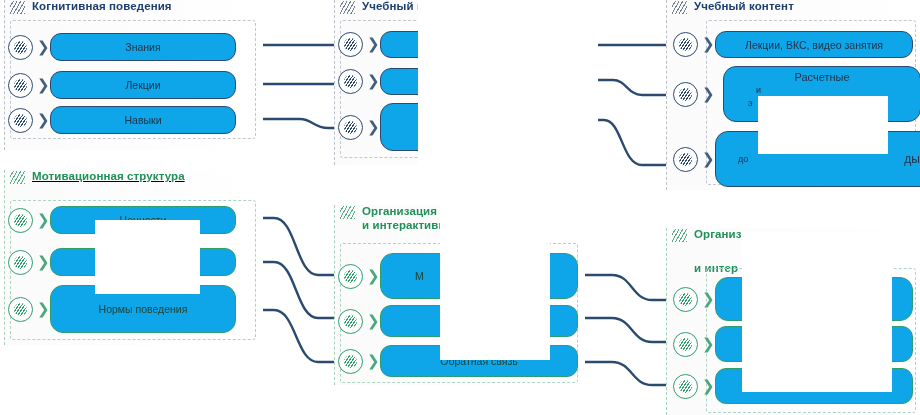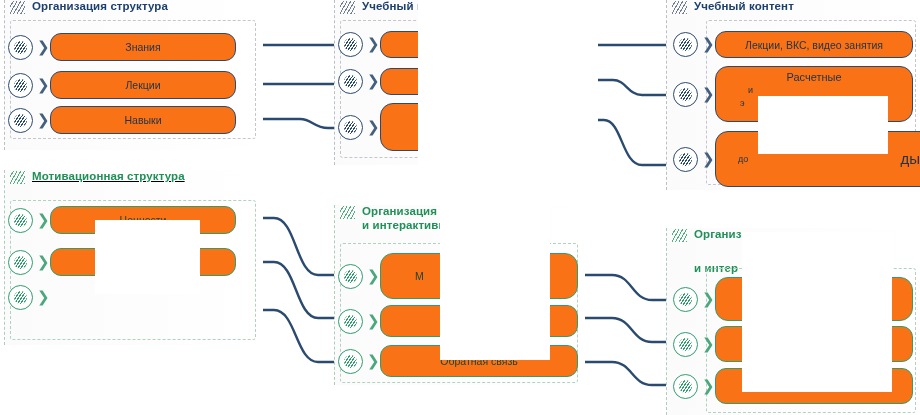--- a/index.html
+++ b/index.html
@@ -119,21 +119,21 @@
     text-align:center;
     font-weight:300;
   }
   .panel.green .chev{color:#4aa87c;}
 
   .pill{
     box-sizing:border-box;
     flex:0 0 auto;
     border:1.3px solid #2b4a6f;
     border-radius:11px;
-    background:#f97316;
+    background:#0ea5e9;
     display:flex;align-items:center;justify-content:center;
     text-align:center;
     font-size:10.5px;
     color:#22344a;
     padding:2px 6px;
     line-height:12px;
     overflow:hidden;
   }
   .panel.green .pill{border-color:#2e9e6b;color:#1d4433;}
   .pill.tall{border-radius:13px;}
@@ -169,21 +169,21 @@
       <path d="M580,275 L612,275 C632,275 632,300 652,300 L680,300"></path>
       <path d="M580,318 L612,318 C632,318 632,342 652,342 L680,342"></path>
       <path d="M580,362 L612,362 C632,362 632,385 652,385 L680,385"></path>
     </g>
   </svg>
 
   <div class="panel navy" style="left:4px;top:0px;width:258px;height:150px;">
     <div class="panel-frame"></div>
     <div class="panel-head">
       <span class="hatch-icon"></span>
-      <span class="panel-title">Организация структура</span>
+      <span class="panel-title">Когнитивная поведения</span>
     </div>
     <div class="rows-wrap" style="left:6px;top:20px;width:246px;height:119px;"></div>
 
     <div class="row" style="top:33px;left:4px;">
       <span class="bullet"></span>
       <span class="chev">❯</span>
       <span class="pill" style="width:186px;height:28px;">Знания</span>
     </div>
     <div class="row" style="top:71px;left:4px;">
       <span class="bullet"></span>
@@ -231,32 +231,32 @@
     <div class="rows-wrap" style="left:40px;top:20px;width:210px;height:165px;"></div>
 
     <div class="row" style="top:31px;left:7px;">
       <span class="bullet"></span>
       <span class="chev">❯</span>
       <span class="pill" style="width:198px;height:27px;">Лекции, ВКС, видео занятия</span>
     </div>
     <div class="row" style="top:66px;left:7px;">
       <span class="bullet"></span>
       <span class="chev">❯</span>
-      <span class="pill tall" style="width:198px;height:56px;flex-direction:column;gap:1px;justify-content:flex-start;padding-top:4px;">
+      <span class="pill tall" style="width:198px;height:56px;flex-direction:column;gap:1px;justify-content:flex-start;padding-top:4px;margin-left:8px;">
         <span style="font-size:11px;">Расчетные</span>
         <span style="font-size:9px;align-self:flex-start;padding-left:26px;">и</span>
         <span style="font-size:9px;align-self:flex-start;padding-left:18px;">э</span>
       </span>
     </div>
     <div class="row" style="top:131px;left:7px;">
       <span class="bullet"></span>
       <span class="chev">❯</span>
       <span class="pill tall" style="width:228px;height:56px;justify-content:space-between;padding:0 22px;">
         <span style="font-size:9px;">до</span>
-        <span style="font-size:15px;">ды</span>
+        <span style="font-size:12px;">ды</span>
       </span>
     </div>
   </div>
 
   <div class="panel green" style="left:4px;top:170px;width:258px;height:175px;text-decoration:underline;">
     <div class="panel-frame"></div>
     <div class="panel-head">
       <span class="hatch-icon"></span>
       <span class="panel-title">Мотивационная структура</span>
     </div>
@@ -268,20 +268,21 @@
       <span class="pill" style="width:186px;height:28px;">Ценности</span>
     </div>
     <div class="row" style="top:78px;left:4px;">
       <span class="bullet"></span>
       <span class="chev">❯</span>
       <span class="pill" style="width:186px;height:28px;"></span>
     </div>
     <div class="row" style="top:115px;left:4px;">
       <span class="bullet"></span>
       <span class="chev">❯</span>
+      <span class="pill tall" style="width:186px;height:48px;">Нормы поведения</span>
     </div>
   </div>
 
   <div class="panel green" style="left:334px;top:205px;width:250px;height:180px;">
     <div class="panel-frame"></div>
     <div class="panel-head" style="flex-direction:column;align-items:flex-start;gap:0;">
       <span style="display:flex;gap:7px;align-items:flex-start;">
         <span class="hatch-icon"></span>
         <span class="panel-title two-line">Организация</span>
       </span>

